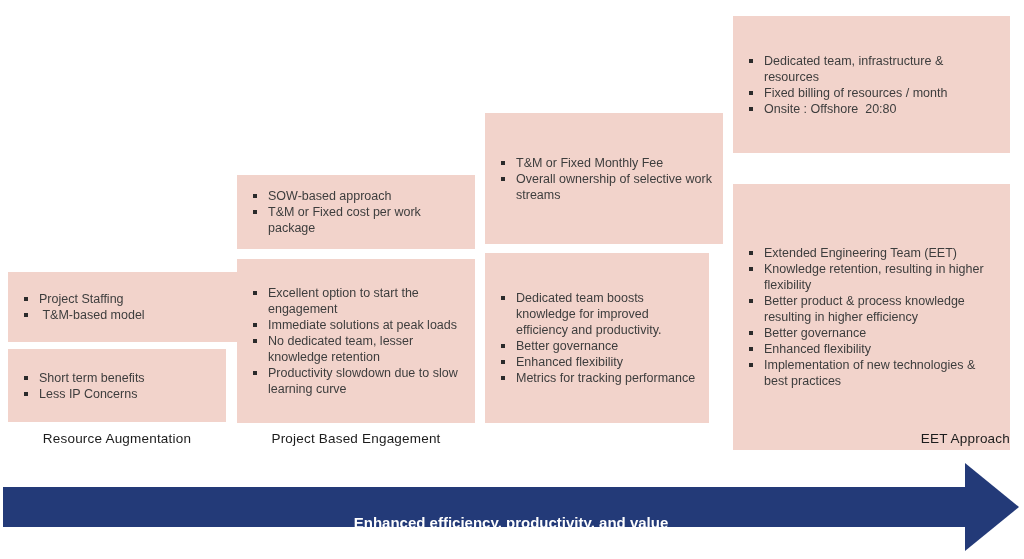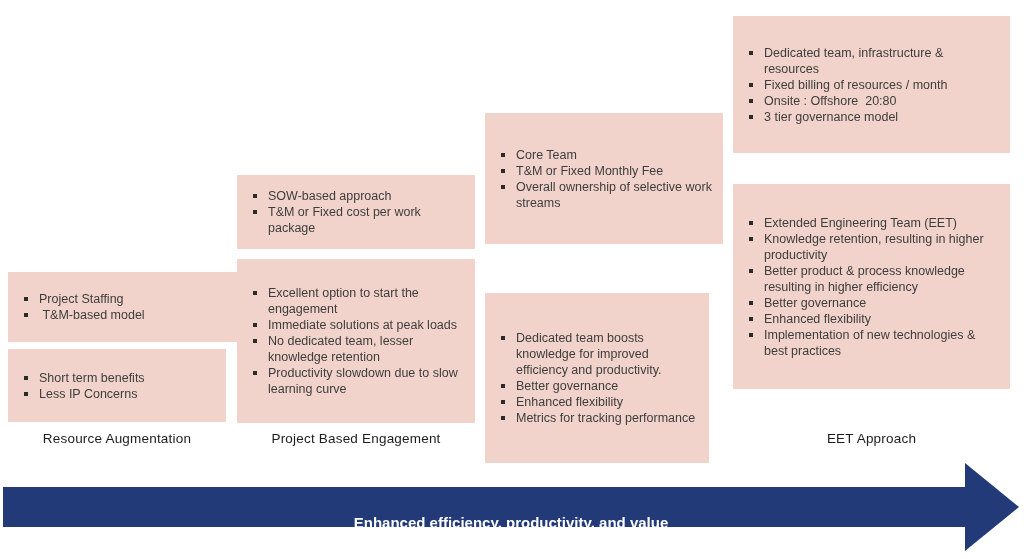--- a/index.html
+++ b/index.html
@@ -107,53 +107,51 @@
         <li>Excellent option to start the engagement</li>
         <li>Immediate solutions at peak loads</li>
         <li>No dedicated team, lesser knowledge retention</li>
         <li>Productivity slowdown due to slow learning curve</li>
       </ul>
   </div>
   <div class="col-label" style="left:237px;width:238px;">Project Based Engagement</div>
 
   <div class="box" style="left:485px;top:113px;width:238px;height:131px;">
     <ul>
-        <li>Core Team</li>
         <li>T&amp;M or Fixed Monthly Fee</li>
         <li>Overall ownership of selective work streams</li>
       </ul>
   </div>
-  <div class="box" style="left:485px;top:253px;width:224px;height:170px;margin-top:40px;">
+  <div class="box" style="left:485px;top:253px;width:224px;height:170px;">
     <ul>
         <li>Dedicated team boosts knowledge for improved efficiency and productivity.</li>
         <li>Better governance</li>
         <li>Enhanced flexibility</li>
         <li>Metrics for tracking performance</li>
       </ul>
   </div>
 
   <div class="box" style="left:733px;top:16px;width:277px;height:137px;">
     <ul>
         <li>Dedicated team, infrastructure &amp; resources</li>
         <li>Fixed billing of resources / month</li>
         <li>Onsite : Offshore  20:80</li>
-        <li>3 tier governance model</li>
       </ul>
   </div>
-  <div class="box" style="left:733px;top:184px;width:277px;height:205px;">
+  <div class="box" style="left:733px;top:184px;width:277px;height:266px;">
     <ul>
         <li>Extended Engineering Team (EET)</li>
-        <li>Knowledge retention, resulting in higher productivity</li>
+        <li>Knowledge retention, resulting in higher flexibility</li>
         <li>Better product &amp; process knowledge resulting in higher efficiency</li>
         <li>Better governance</li>
         <li>Enhanced flexibility</li>
         <li>Implementation of new technologies &amp; best practices</li>
       </ul>
   </div>
-  <div class="col-label" style="left:733px;width:277px;">EET Approach</div>
+  <div class="col-label" style="left:733px;width:277px;text-align:right;">EET Approach</div>
 
   <div class="arrow">
     <div class="arrow-bar"></div>
     <div class="arrow-head"></div>
     <div class="arrow-text">Enhanced efficiency, productivity, and value</div>
   </div>
 
 </div>
 
 </body></html>

